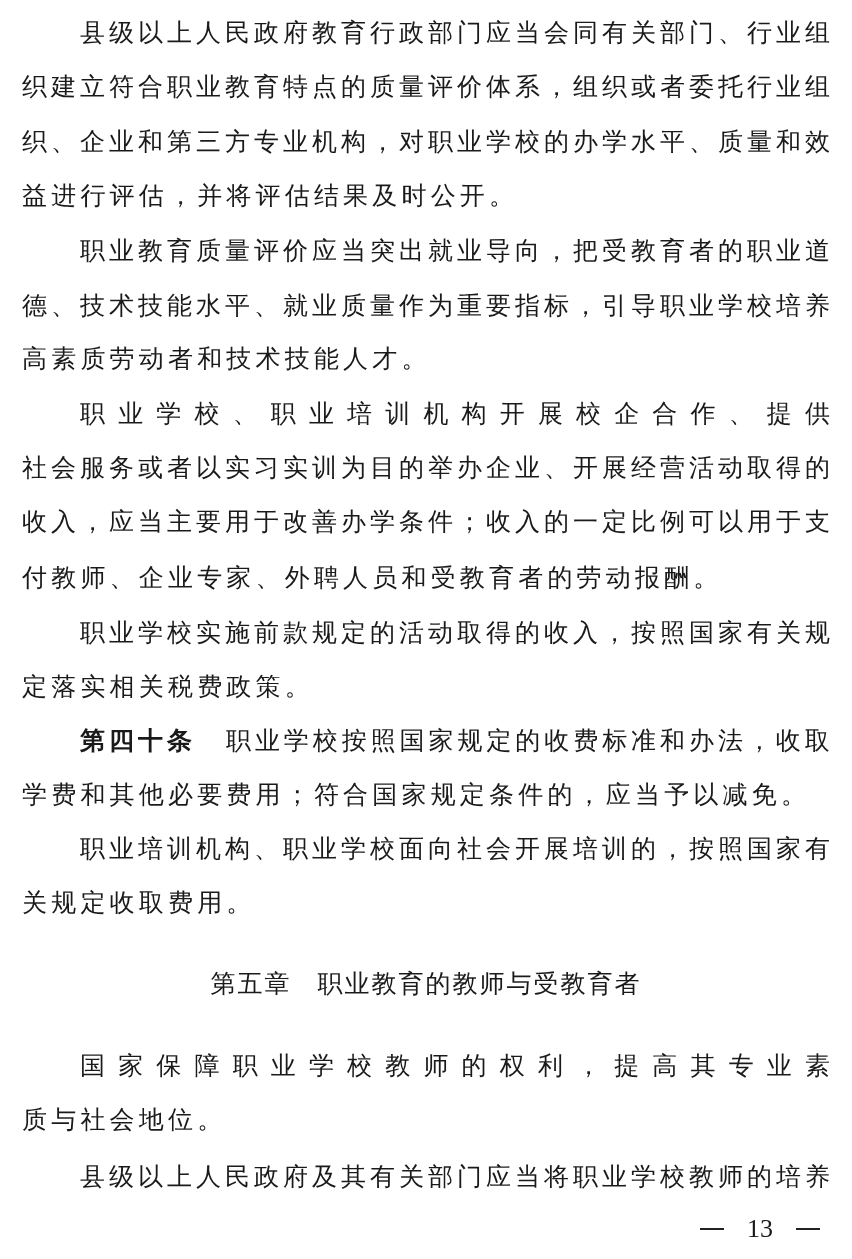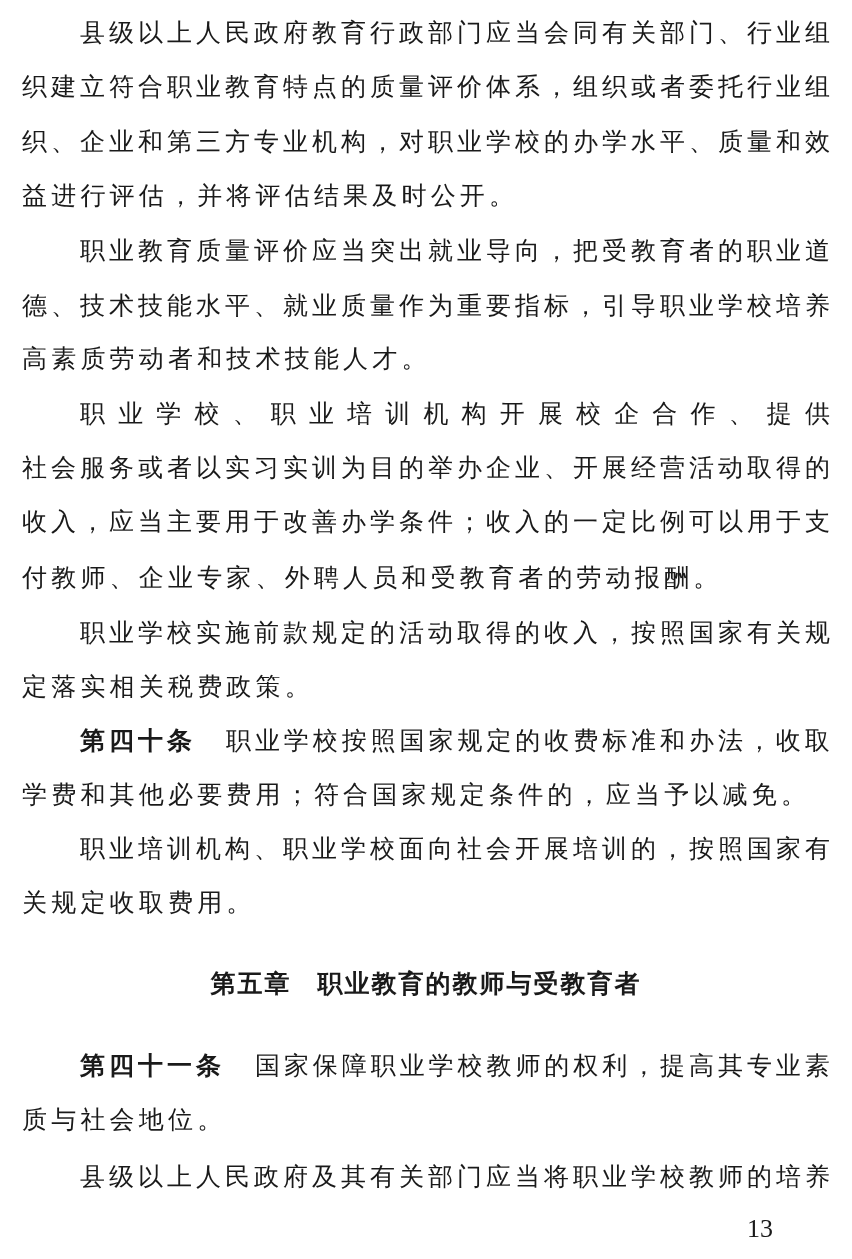--- a/index.html
+++ b/index.html
@@ -8,25 +8,25 @@
   .line { position:absolute; left:22px; width:808px; height:34px;
           display:flex; justify-content:space-between; align-items:center;
           font-size:25px; line-height:34px; white-space:nowrap; }
   .line.indent { left:80px; width:750px; }
   .line.last { justify-content:flex-start; }
   .line.last .ch { margin-right:4.2px; }
   .ch { display:inline-block; width:25px; text-align:center; }
   .bold { font-family:"DejaVu Sans", "Liberation Sans", sans-serif; font-weight:bold; }
   .heading { position:absolute; left:0; width:852px; top:966px; height:36px;
              text-align:center; font-size:25px; line-height:36px;
-             font-family:"DejaVu Sans", "Liberation Sans", sans-serif; font-weight:bold; letter-spacing:2px; }
+             font-family:"DejaVu Sans", "Liberation Sans", sans-serif; font-weight:normal; letter-spacing:2px; }
   .heading .gap { display:inline-block; width:26px; }
   .pagenum { position:absolute; left:700px; top:1212px; width:120px; height:34px;
              font-family:"Liberation Serif", serif; font-size:26px; line-height:34px;
-             display:flex; justify-content:space-between; align-items:center;flex-direction:column; }
+             display:flex; justify-content:space-between; align-items:center; }
   .dash { display:inline-block; width:24px; height:1.5px; background:#222; }
 </style>
 </head>
 <body>
 
 <div id="page">
   <div id="lines-before">
       <div class="line indent" style="top: 16px;">
         <span class="ch">县</span>
         <span class="ch">级</span>
@@ -446,21 +446,20 @@
         <span class="ch">费</span>
         <span class="ch">用</span>
         <span class="ch">。</span>
       </div>
     </div>
   <div class="heading">
     <span>第五章</span><span class="gap"></span><span>职业教育的教师与受教育者</span>
   </div>
   <div id="lines-after">
       <div class="line indent" style="top: 1049px; justify-content: space-between;">
-        <span class="bold" style="letter-spacing: 4px; margin-right: 26px;">第四十一条</span>
         <span class="ch">国</span>
         <span class="ch">家</span>
         <span class="ch">保</span>
         <span class="ch">障</span>
         <span class="ch">职</span>
         <span class="ch">业</span>
         <span class="ch">学</span>
         <span class="ch">校</span>
         <span class="ch">教</span>
         <span class="ch">师</span>

